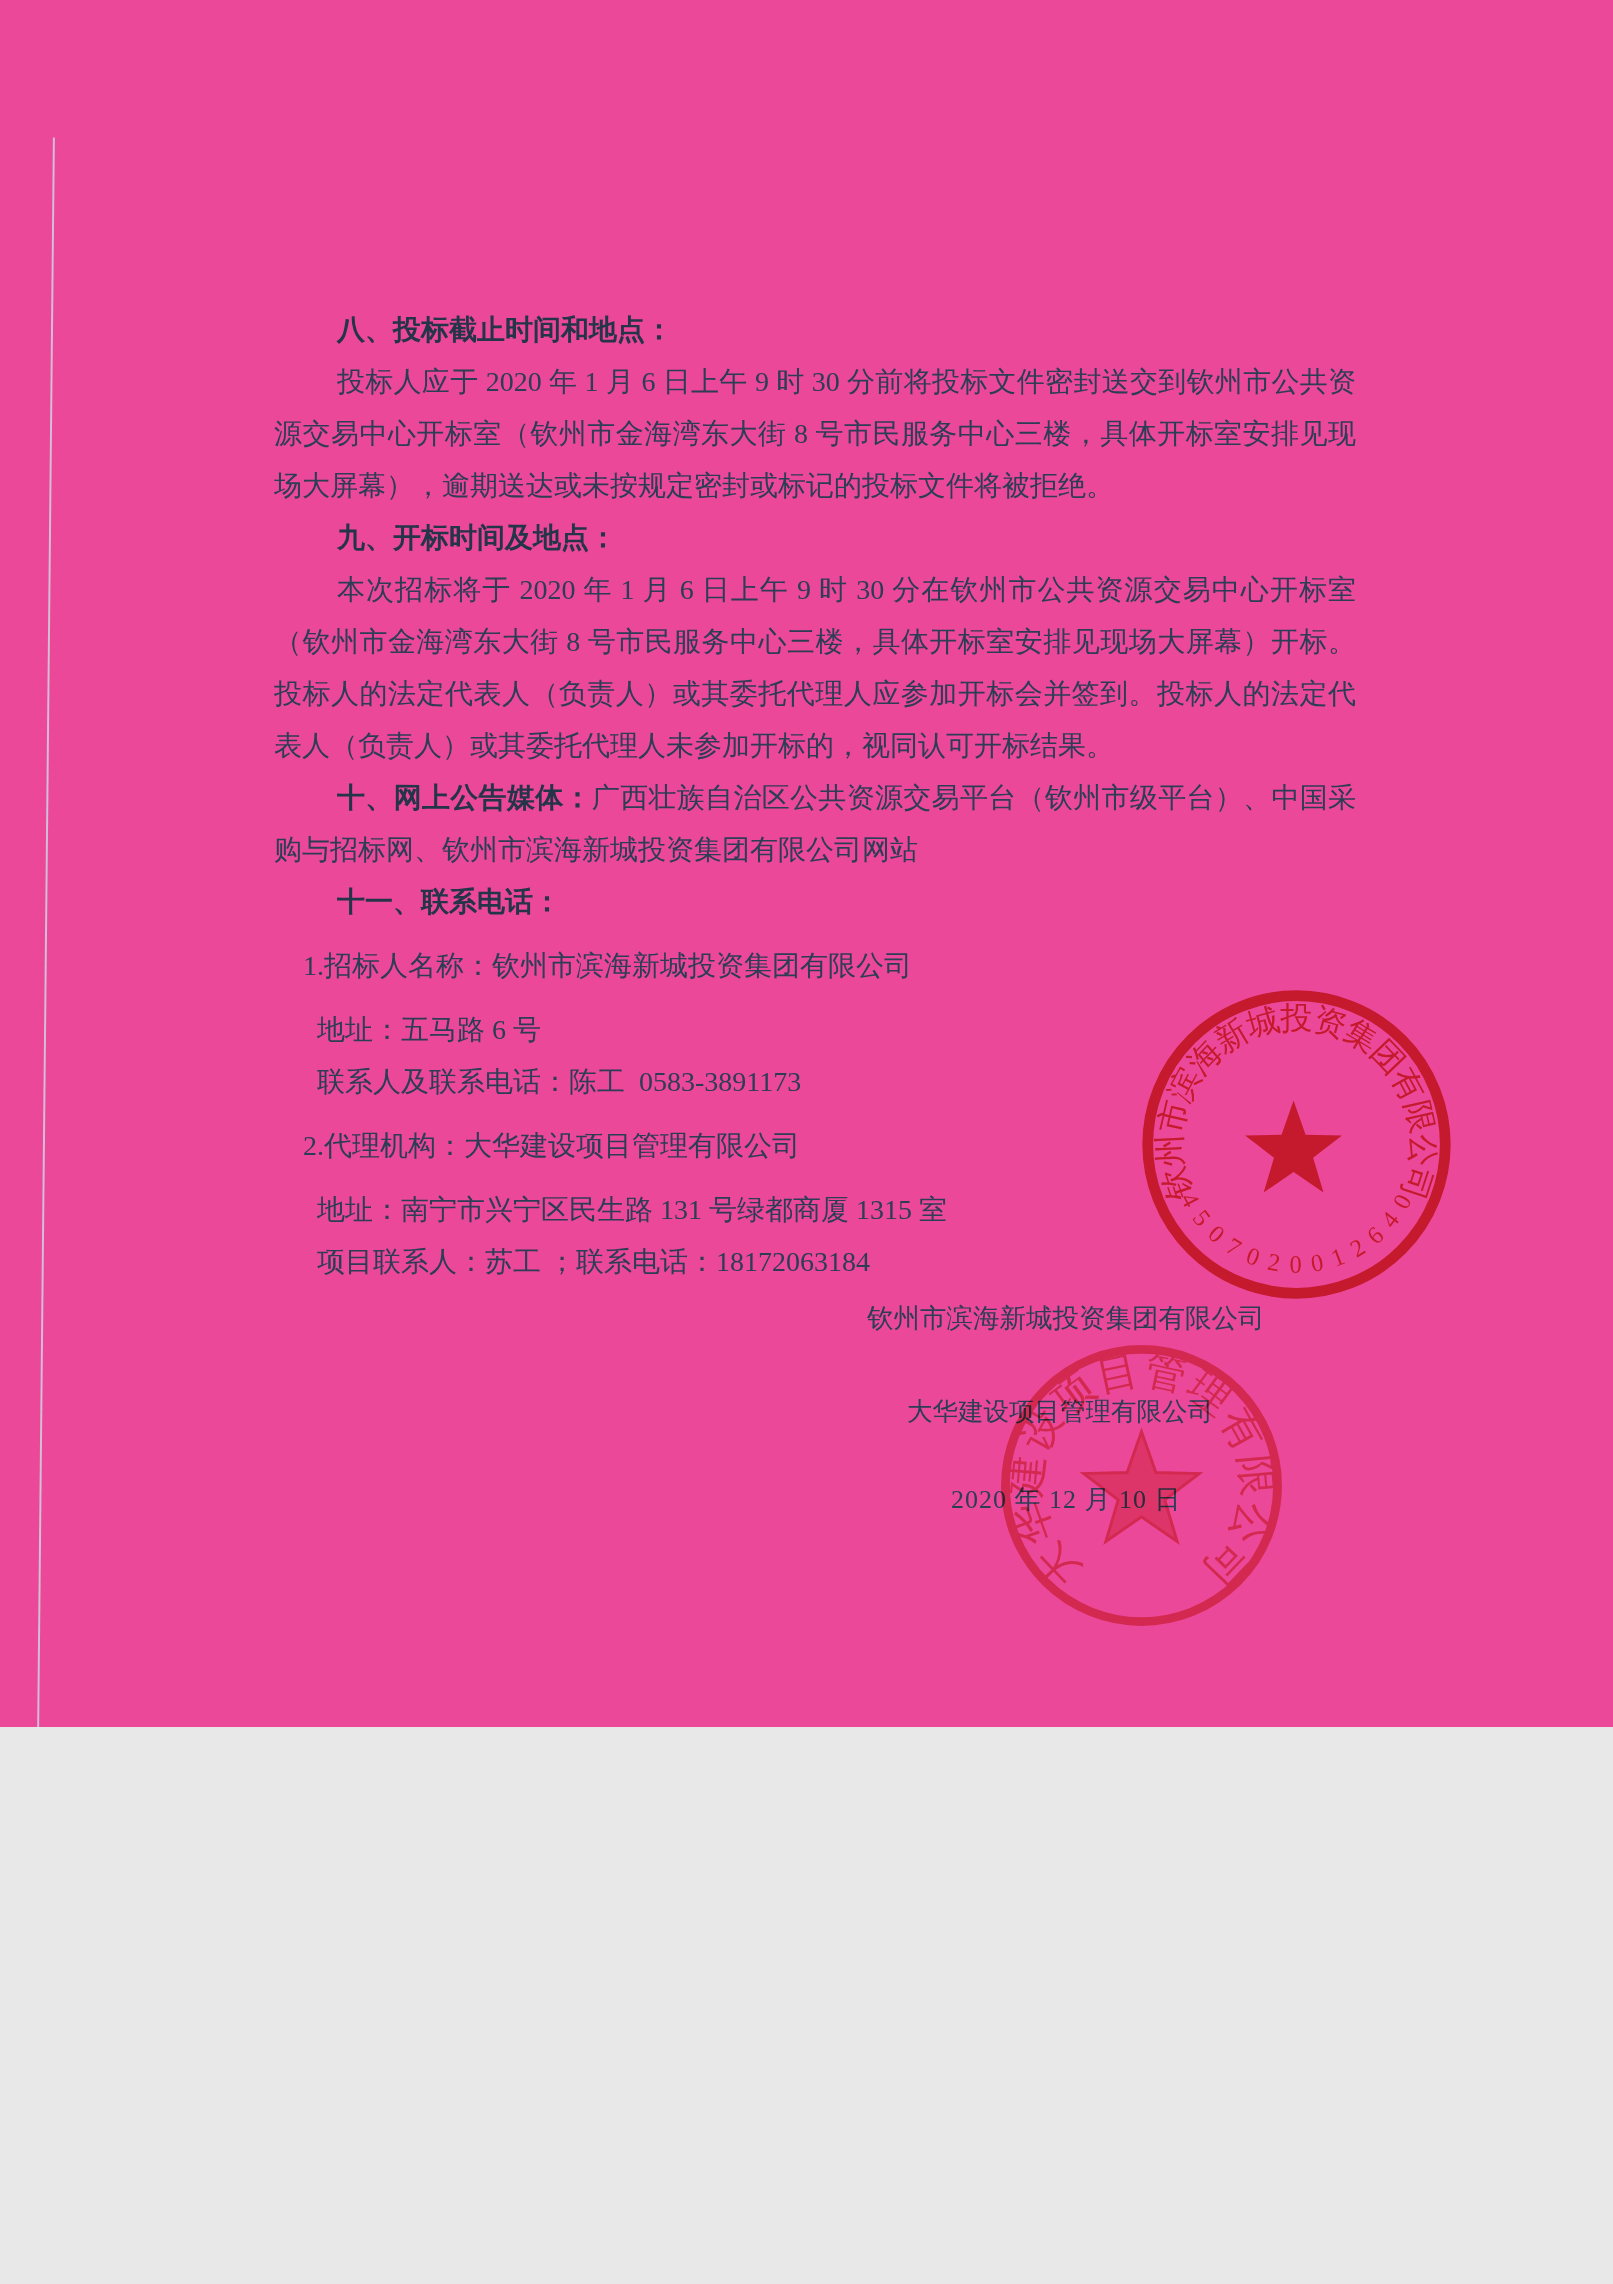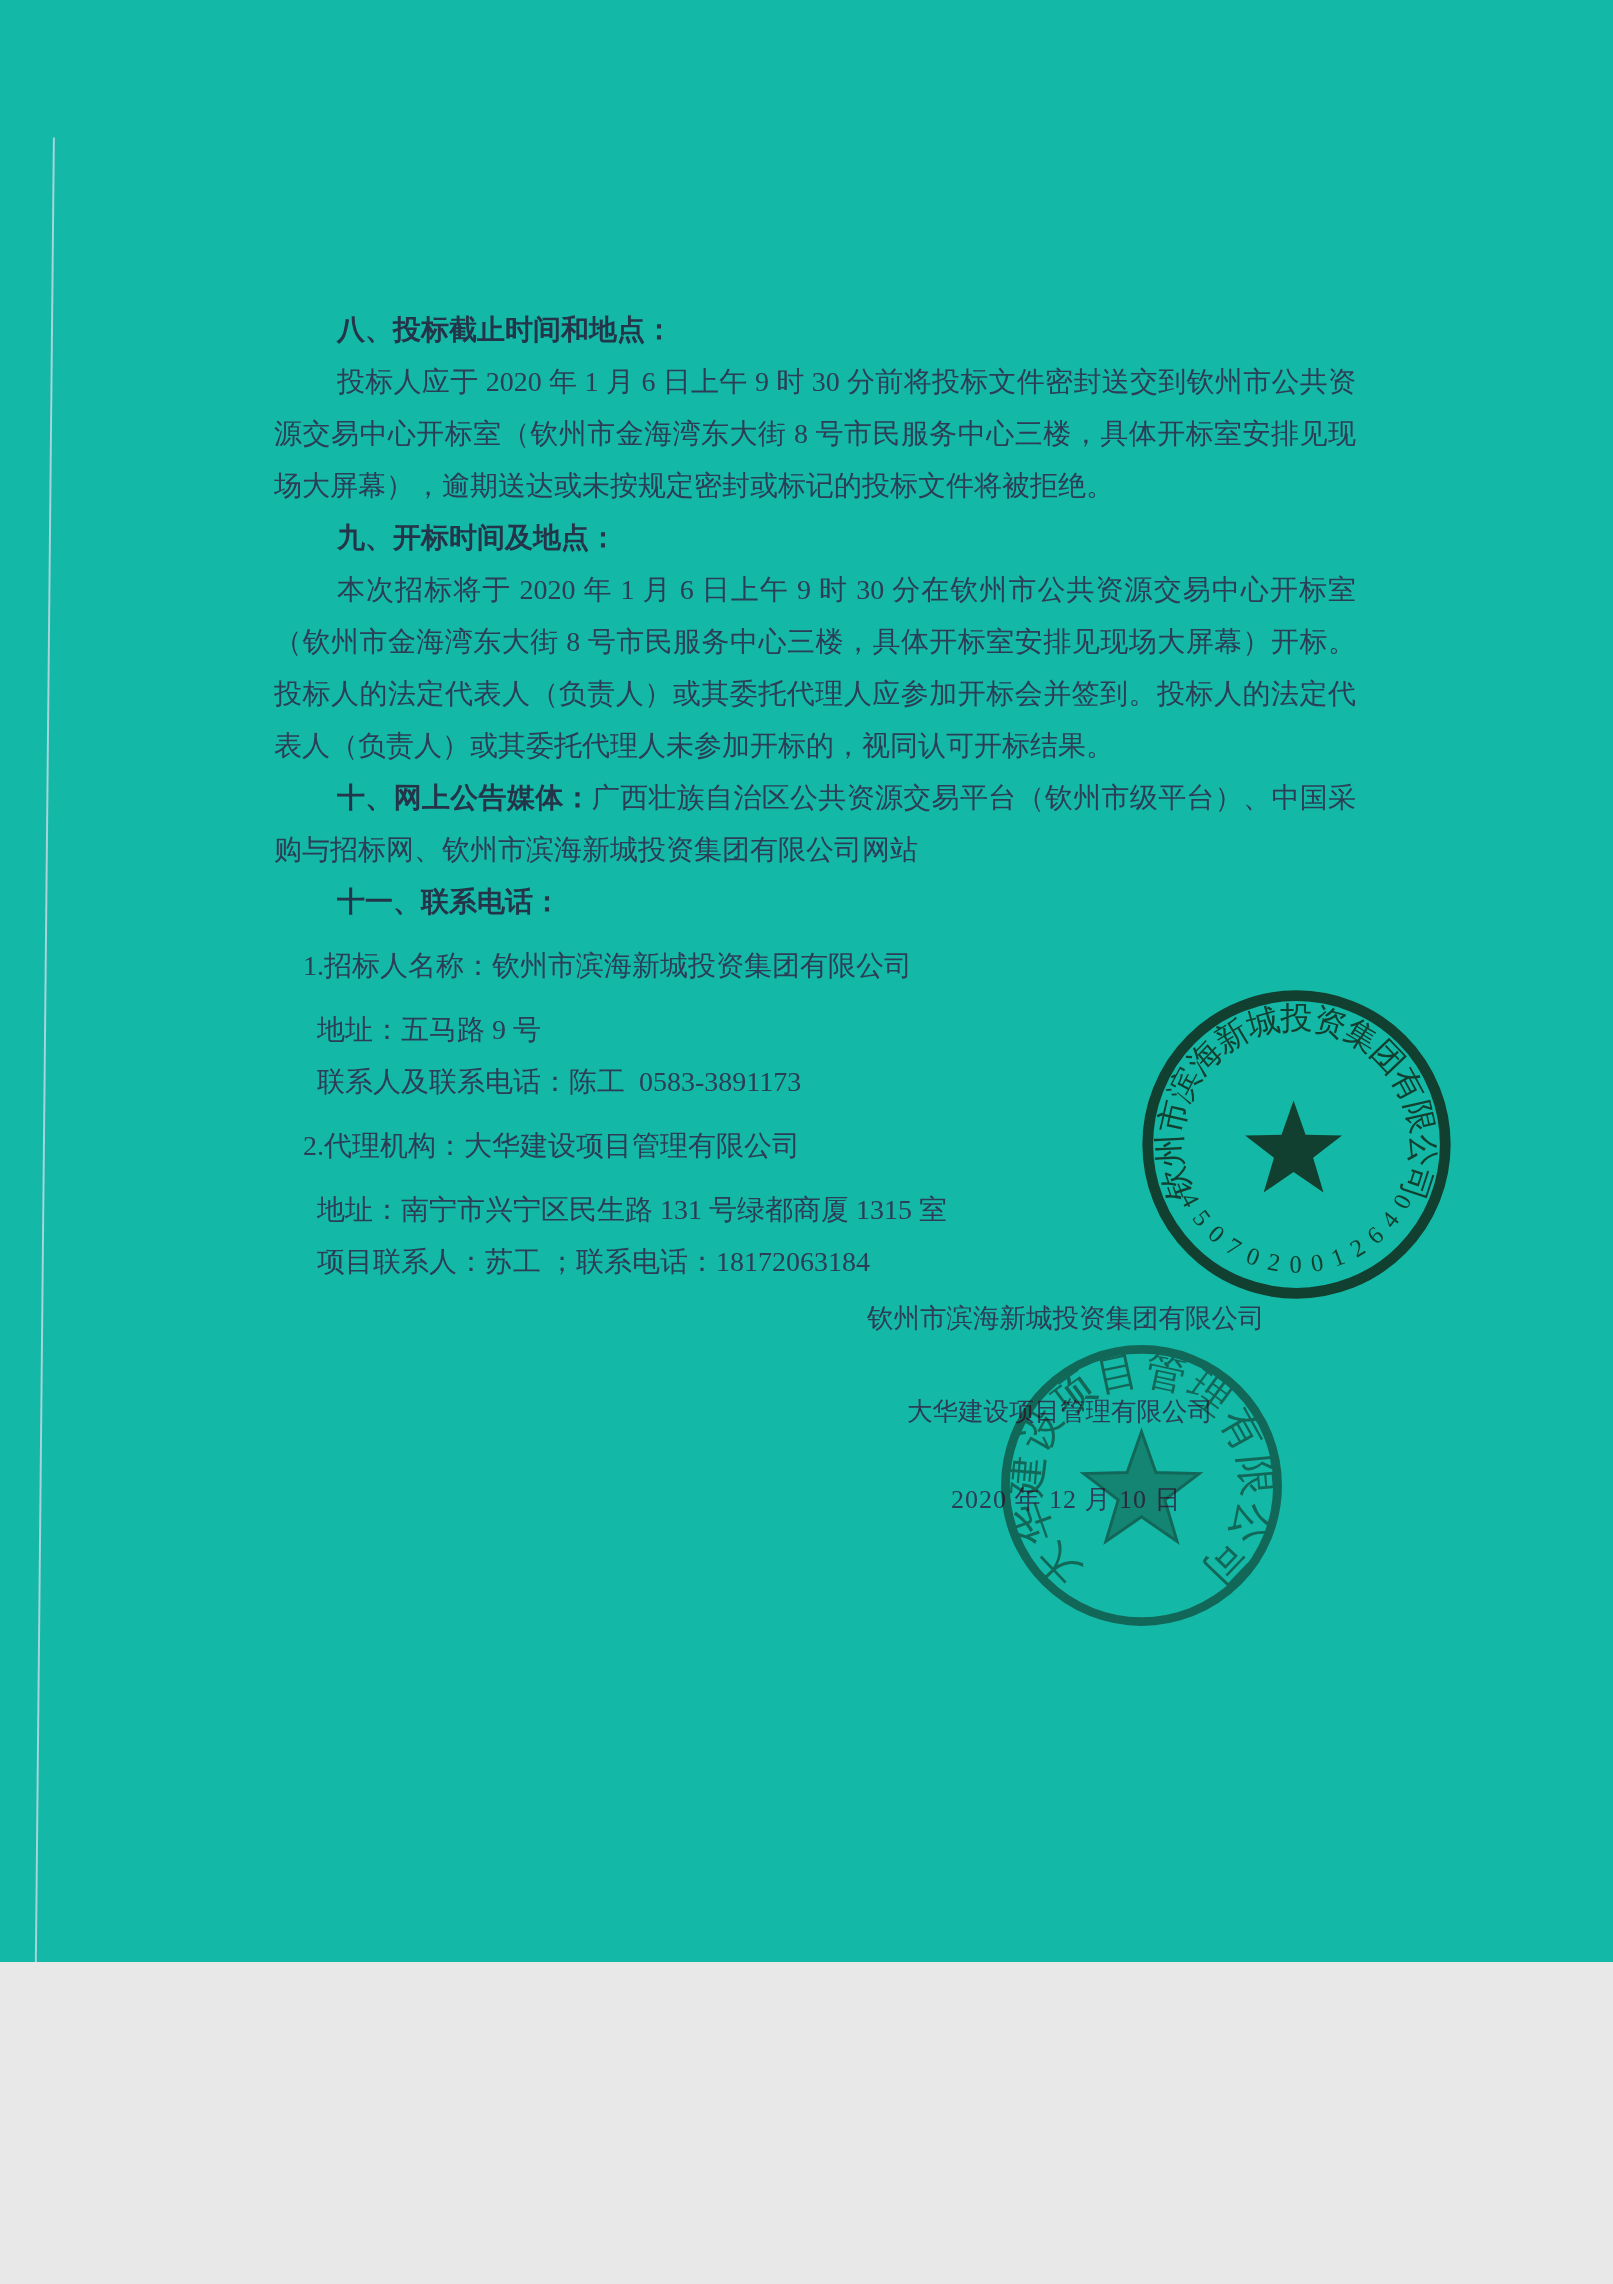--- a/index.html
+++ b/index.html
@@ -1,19 +1,19 @@
 <!DOCTYPE html>
 <html><head>
 <meta charset="utf-8">
 <style>
   html,body{margin:0;padding:0;background:#e8e8e8;}
   .page{
     position:relative;
-    width:1613px;height:1962px;
-    background:#14b8a6;
+    width:1613px;height:1727px;
+    background:#ec4899;
     overflow:hidden;
     font-family:"Liberation Serif","DejaVu Serif",serif;
     color:#2c3d56;
   }
   .scan-artifact{position:absolute;left:0;top:0;pointer-events:none;}
   .text-block{
     position:absolute;left:274px;top:304px;width:1082px;
     font-size:28px;line-height:52px;
     text-align:justify;
   }
@@ -50,21 +50,21 @@
 
     <p class="sec-heading">九、开标时间及地点：</p>
     <p class="sec-body">本次招标将于 2020 年 1 月 6 日上午 9 时 30 分在钦州市公共资源交易中心开标室（钦州市金海湾东大街 8 号市民服务中心三楼，具体开标室安排见现场大屏幕）开标。投标人的法定代表人（负责人）或其委托代理人应参加开标会并签到。投标人的法定代表人（负责人）或其委托代理人未参加开标的，视同认可开标结果。</p>
 
     <p class="sec-body"><span class="inline-heading">十、网上公告媒体：</span><span>广西壮族自治区公共资源交易平台（钦州市级平台）、中国采购与招标网、钦州市滨海新城投资集团有限公司网站</span></p>
 
     <p class="sec-heading">十一、联系电话：</p>
 
     <div>
       <p class="contact-title">1.招标人名称：钦州市滨海新城投资集团有限公司</p>
-      <p class="contact-line">地址：五马路 9 号</p>
+      <p class="contact-line">地址：五马路 6 号</p>
       <p class="contact-line">联系人及联系电话：陈工  0583-3891173</p>
     </div>
 
     <div>
       <p class="contact-title">2.代理机构：大华建设项目管理有限公司</p>
       <p class="contact-line">地址：南宁市兴宁区民生路 131 号绿都商厦 1315 室</p>
       <p class="contact-line">项目联系人：苏工 ；联系电话：18172063184</p>
     </div>
 
   </div>

